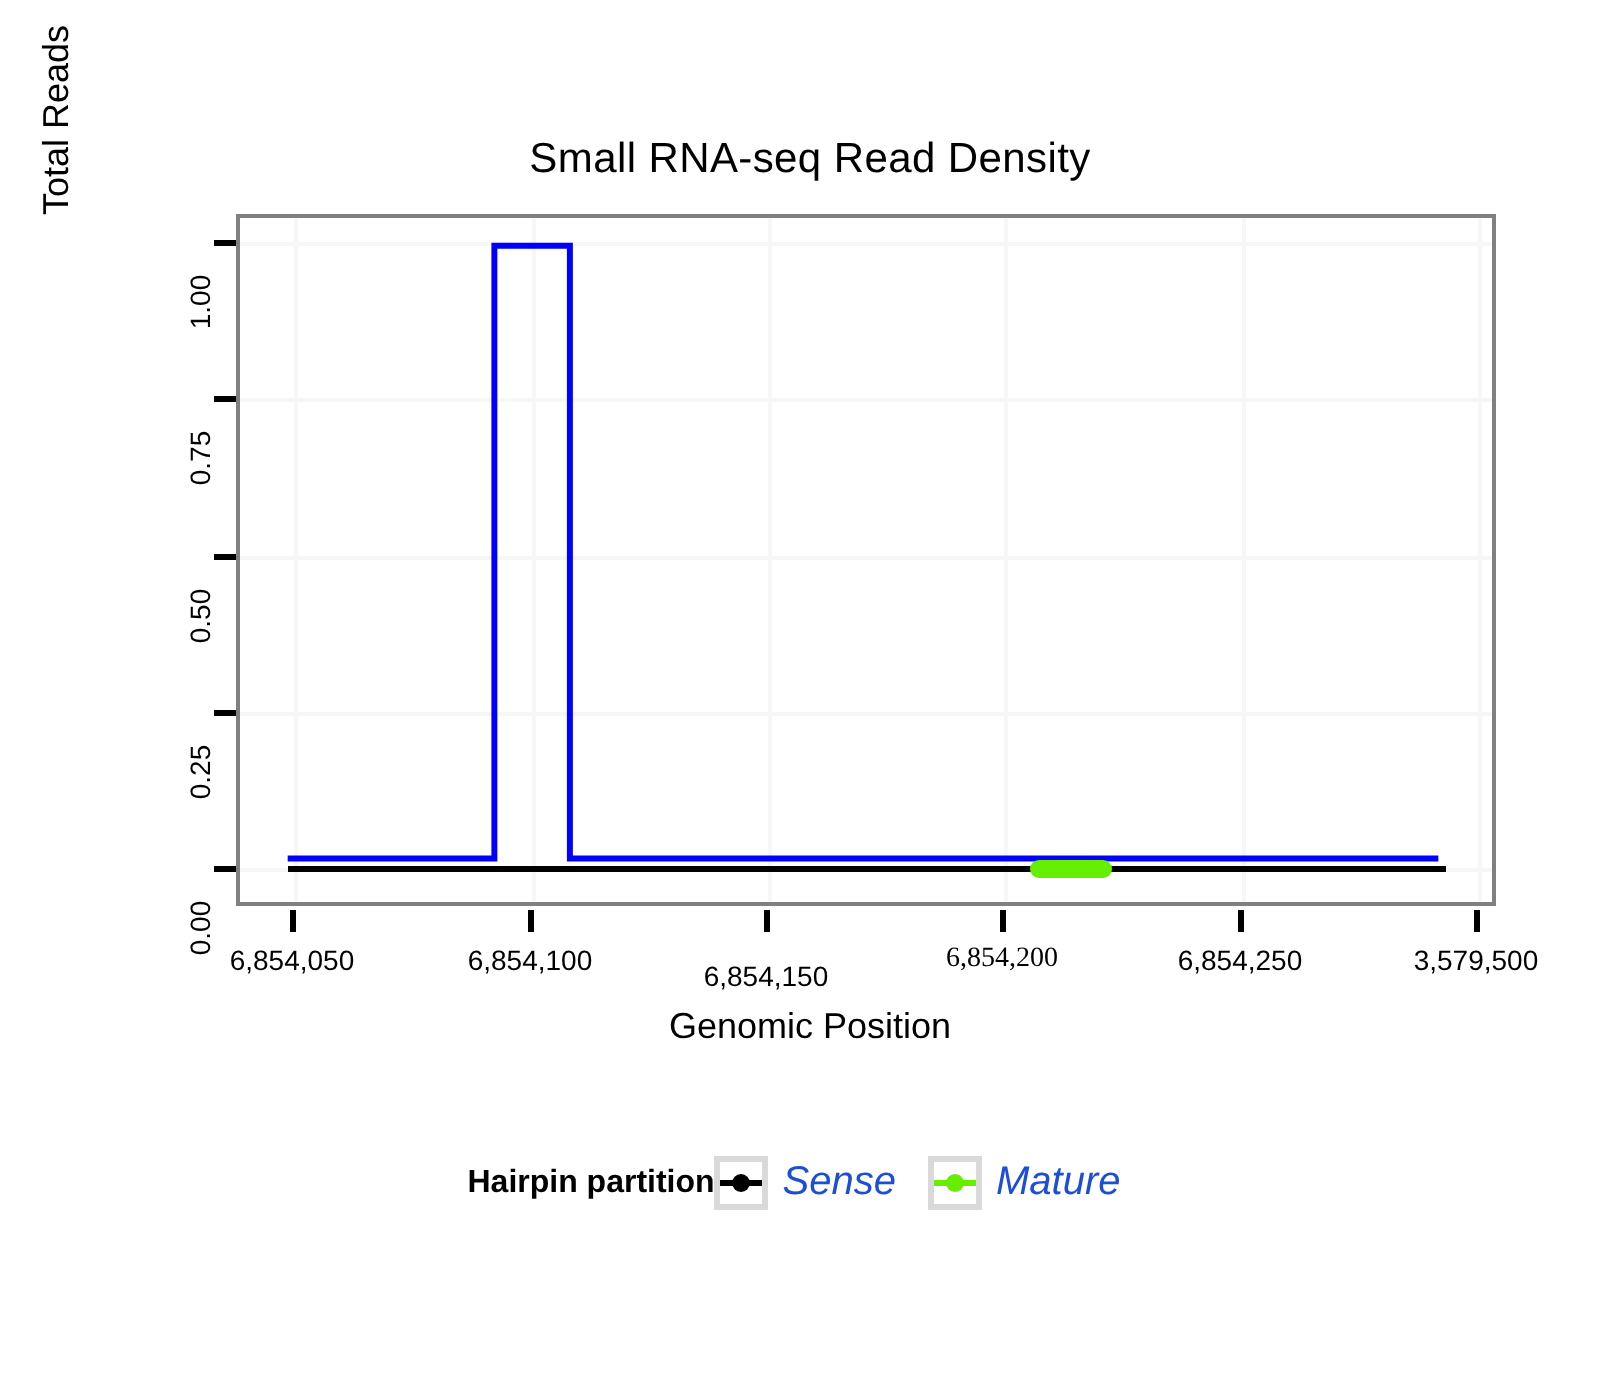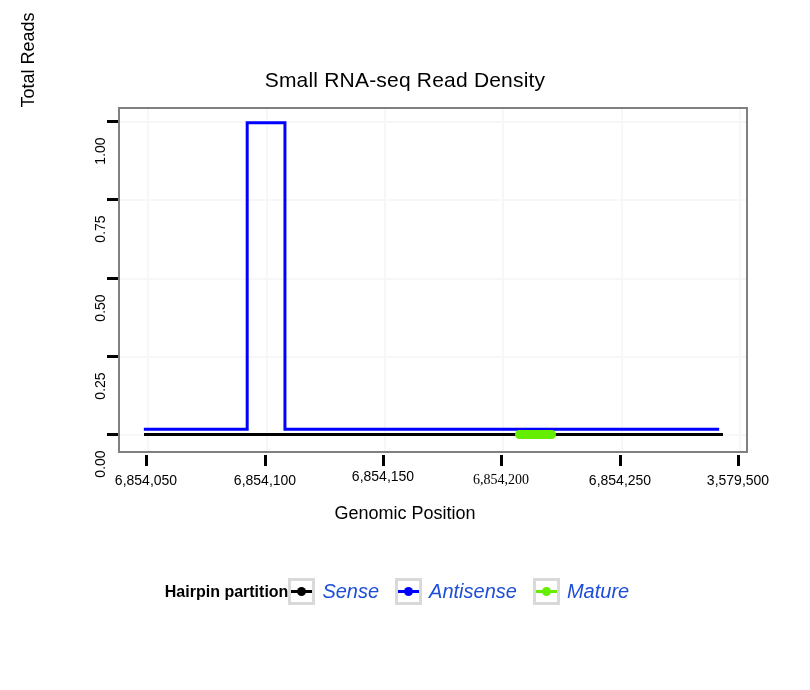--- a/index.html
+++ b/index.html
@@ -244,21 +244,21 @@
   </div>
 
   <div>
     <div class="tick-x" style="left:145px; top:455px;"></div>
     <div class="xlab" style="left:91px;  top:472px;text-align:center;">6,854,050</div>
 
     <div class="tick-x" style="left:264px; top:455px;"></div>
     <div class="xlab" style="left:210px; top:472px;">6,854,100</div>
 
     <div class="tick-x" style="left:382px; top:455px;"></div>
-    <div class="xlab" style="left:328px; top:468px;">6,854,150</div>
+    <div class="xlab" style="left:328px; top:480px;">6,854,150</div>
 
     <div class="tick-x" style="left:500px; top:455px;"></div>
     <div class="xlab" style="left:446px; top:472px;font-family:Liberation Serif, serif;">6,854,200</div>
 
     <div class="tick-x" style="left:619px; top:455px;"></div>
     <div class="xlab" style="left:565px; top:472px;">6,854,250</div>
 
     <div class="tick-x" style="left:737px; top:455px;"></div>
     <div class="xlab" style="left:683px; top:472px;">3,579,500</div>
   </div>
@@ -269,27 +269,20 @@
     <div class="legend-title">Hairpin partition</div>
 
     <div class="legend-item">
       <div class="legend-key">
         <div class="keyline" style="background:#000000;"></div>
         <div class="keydot" style="background:#000000;"></div>
       </div>
       <div class="legend-label">Sense</div>
     </div>
 
-    <div class="legend-item">
-      <div class="legend-key">
-        <div class="keyline" style="background:#0000FF;"></div>
-        <div class="keydot" style="background:#0000FF;"></div>
-      </div>
-      <div class="legend-label">Antisense</div>
-    </div>
 
     <div class="legend-item">
       <div class="legend-key">
         <div class="keyline" style="background:#66EE00;"></div>
         <div class="keydot" style="background:#66EE00;"></div>
       </div>
       <div class="legend-label">Mature</div>
     </div>
   </div>
 

